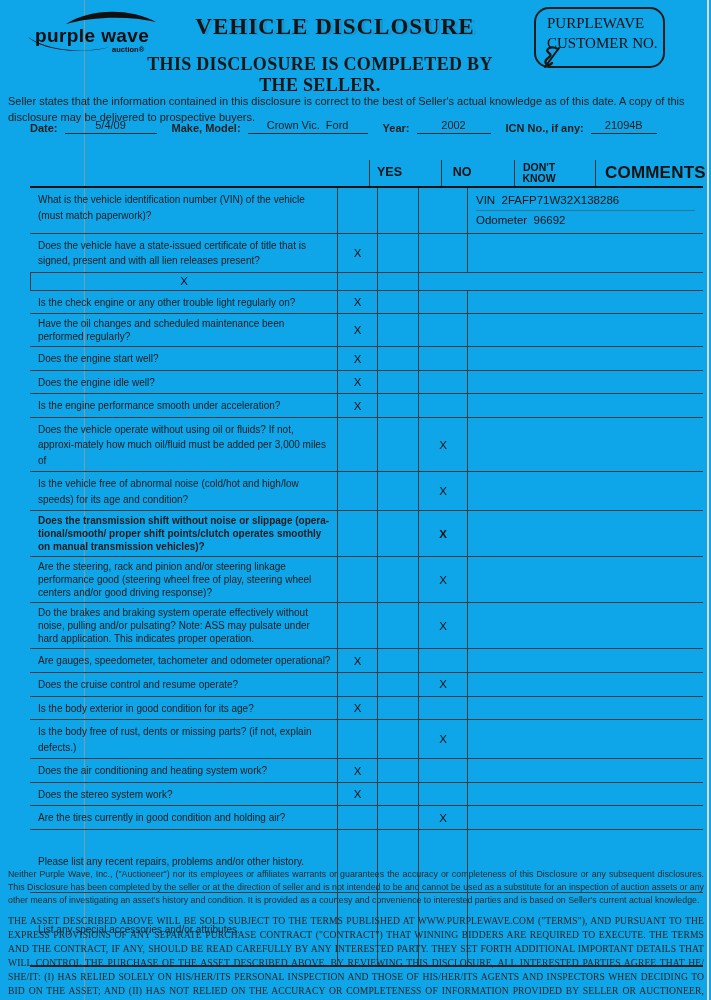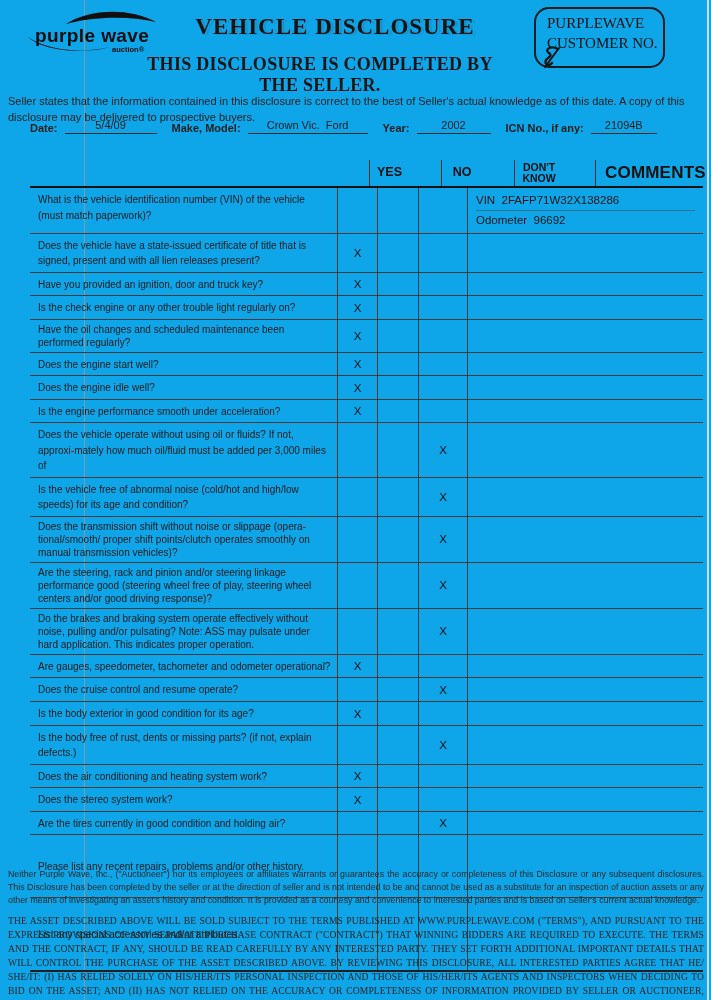--- a/index.html
+++ b/index.html
@@ -118,21 +118,20 @@
           </div>
         </div>
         <div class="trow" style="min-height: 37px;">
           <div class="cell qcell">Does the vehicle have a state-issued certificate of title that is signed, present and with all lien releases present?</div>
           <div class="cell mcell">X</div>
           <div class="cell mcell"></div>
           <div class="cell mcell"></div>
           <div class="cell ccell"></div>
         </div>
         <div class="trow" style="min-height: 17px;">
-          <div class="cell qcell">Have you provided an ignition, door and truck key?</div>
           <div class="cell mcell">X</div>
           <div class="cell mcell"></div>
           <div class="cell mcell"></div>
           <div class="cell ccell"></div>
         </div>
         <div class="trow" style="min-height: 18px;">
           <div class="cell qcell">Is the check engine or any other trouble light regularly on?</div>
           <div class="cell mcell">X</div>
           <div class="cell mcell"></div>
           <div class="cell mcell"></div>
@@ -173,21 +172,21 @@
           <div class="cell mcell">X</div>
           <div class="cell ccell"></div>
         </div>
         <div class="trow" style="min-height: 30px;">
           <div class="cell qcell">Is the vehicle free of abnormal noise (cold/hot and high/low speeds) for its age and condition?</div>
           <div class="cell mcell"></div>
           <div class="cell mcell"></div>
           <div class="cell mcell">X</div>
           <div class="cell ccell"></div>
         </div>
-        <div class="trow tight" style="min-height: 42px;">
+        <div class="trow tight" style="min-height: 42px; font-weight: bold;">
           <div class="cell qcell">Does the transmission shift without noise or slippage (opera-tional/smooth/ proper shift points/clutch operates smoothly on manual transmission vehicles)?</div>
           <div class="cell mcell"></div>
           <div class="cell mcell"></div>
           <div class="cell mcell">X</div>
           <div class="cell ccell"></div>
         </div>
         <div class="trow tight" style="min-height: 39px;">
           <div class="cell qcell">Are the steering, rack and pinion and/or steering linkage performance good (steering wheel free of play, steering wheel centers and/or good driving response)?</div>
           <div class="cell mcell"></div>
           <div class="cell mcell"></div>

